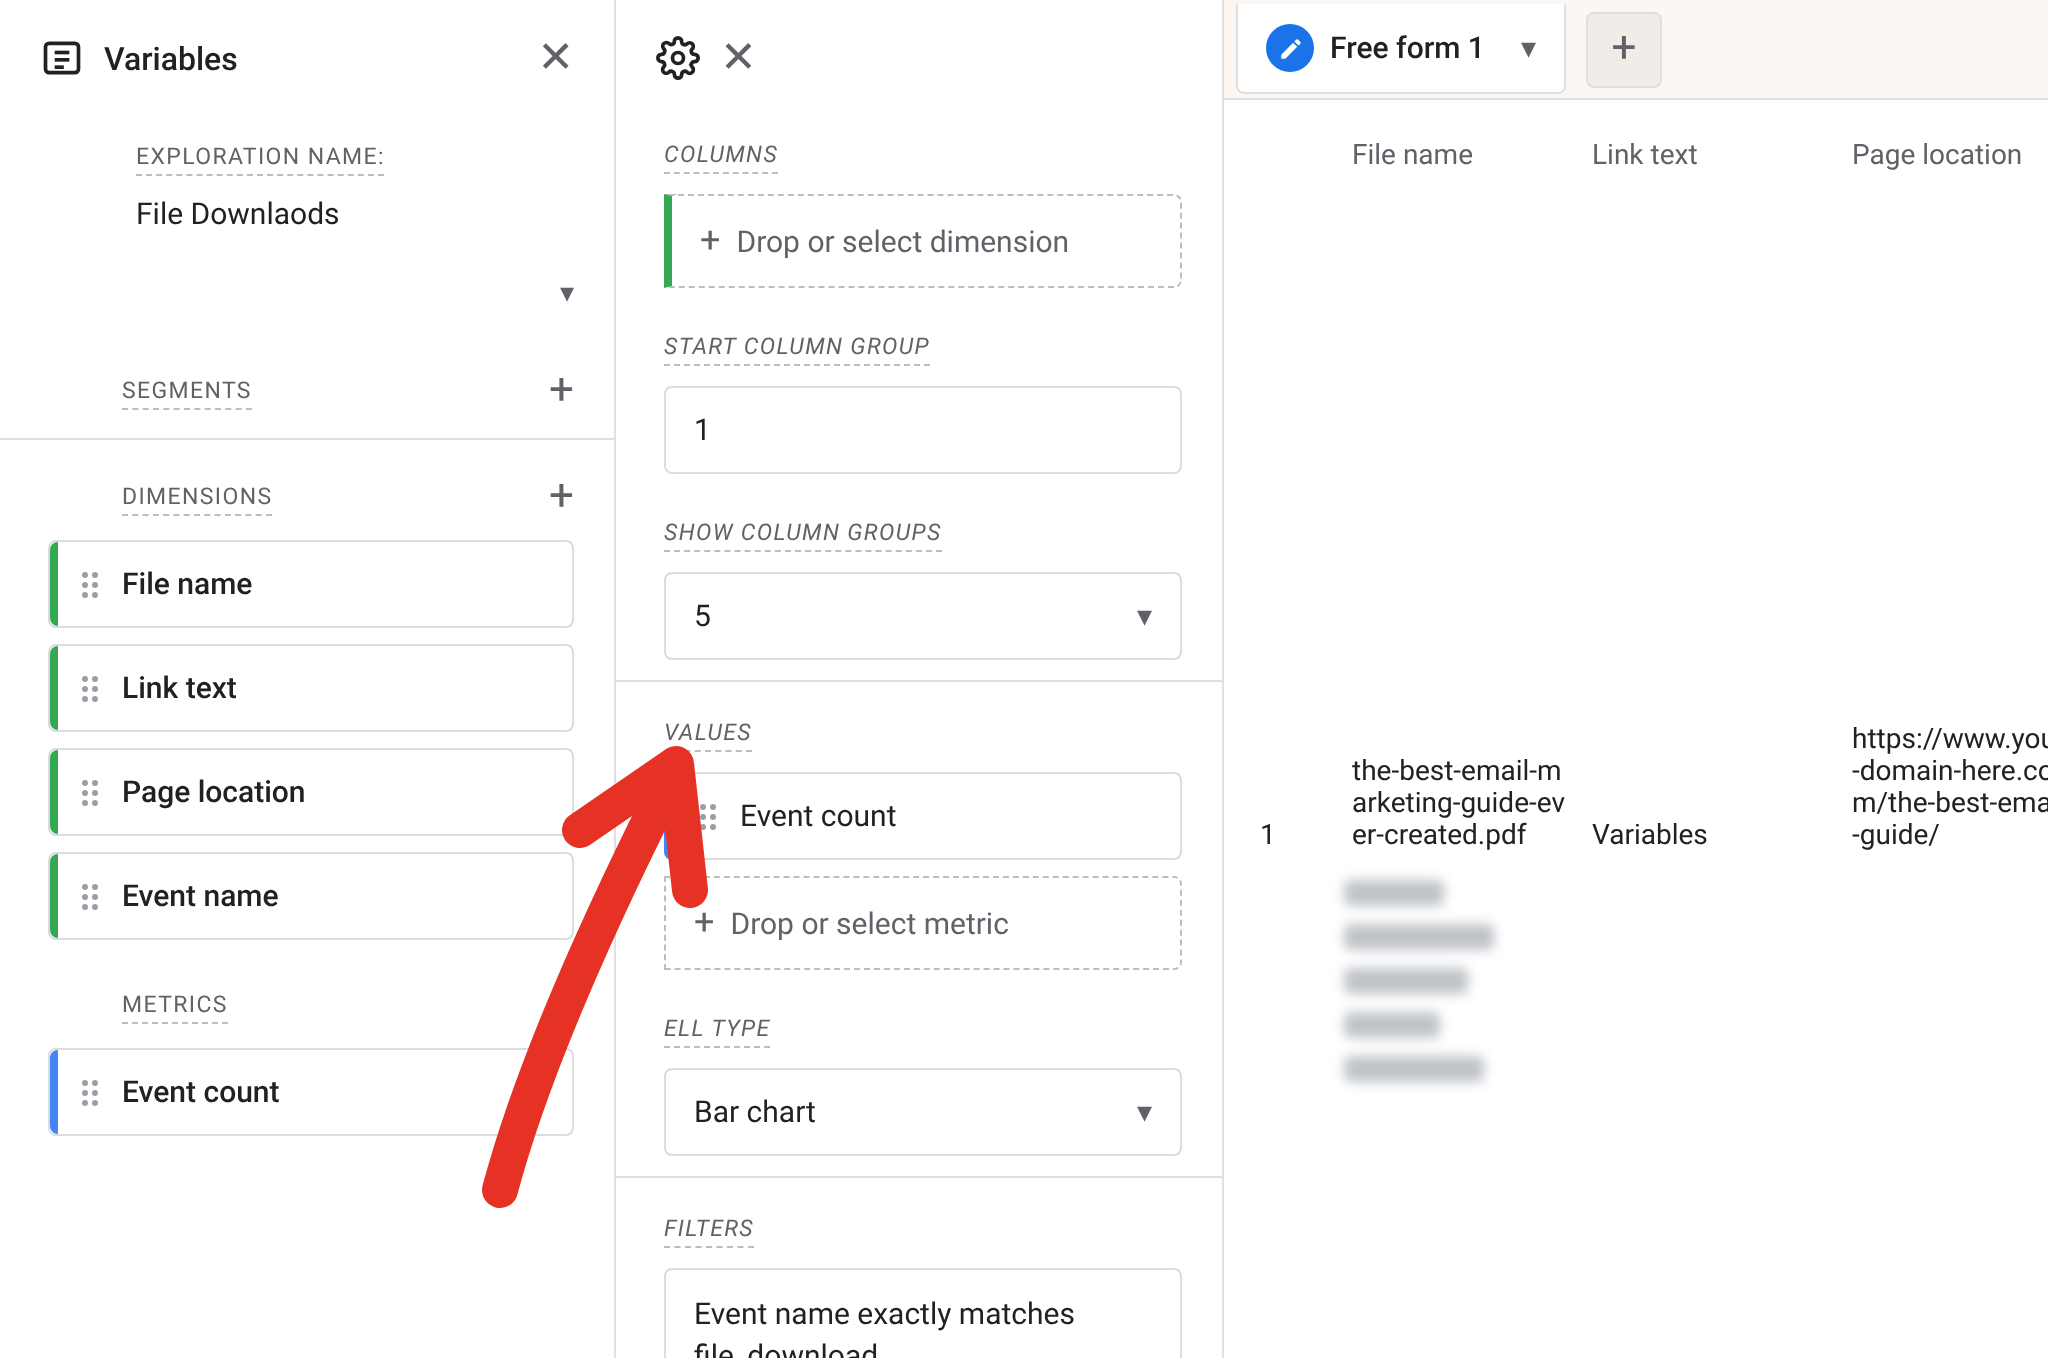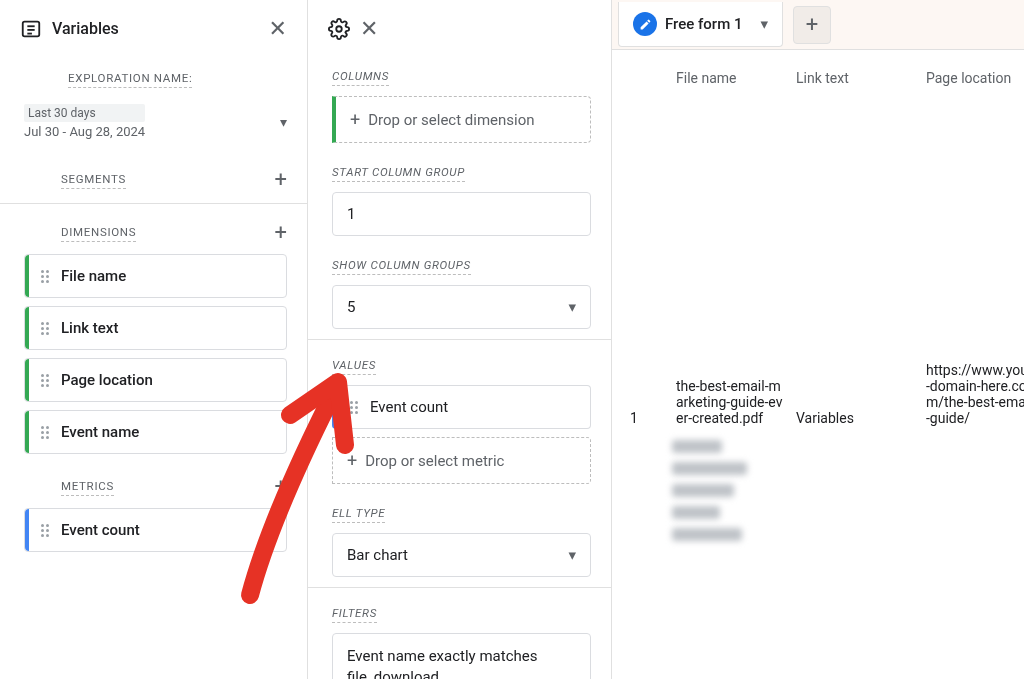--- a/index.html
+++ b/index.html
@@ -303,27 +303,24 @@
           <line x1="8" y1="13" x2="16" y2="13"></line>
           <line x1="8" y1="17" x2="13" y2="17"></line>
         </svg>
     </span>
     <span class="title">Variables</span>
     <span class="close-x">✕</span>
   </div>
 
   <div class="section">
     <div class="field-label">EXPLORATION NAME:</div>
+    <div class="exploration-name">File Downlaods</div>
   </div>
 
   <div class="date-row">
-    <div>
-      <div class="date-badge">Last 30 days</div>
-      <div class="date-range">Jul 30 - Aug 28, 2024</div>
-    </div>
     <span class="date-arrow">▾</span>
   </div>
 
   <div class="section-header">
     <span class="sh-title">SEGMENTS</span>
     <span class="plus">+</span>
   </div>
 
   <div class="hr"></div>
 

